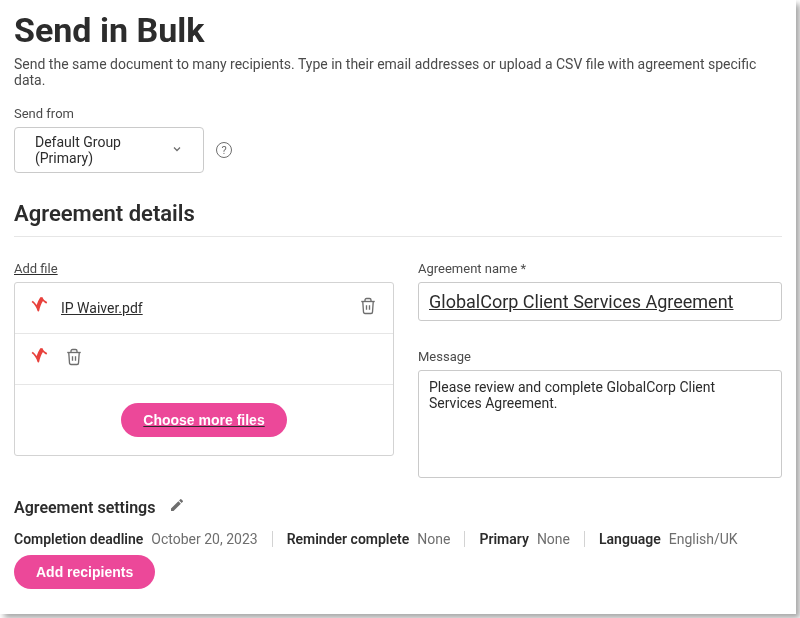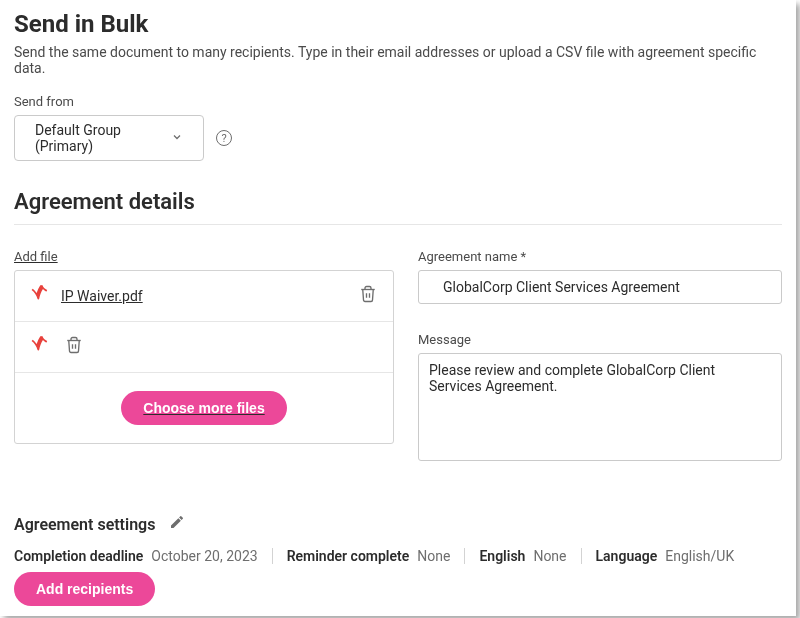--- a/index.html
+++ b/index.html
@@ -12,21 +12,21 @@
       position: relative;
     }
     .page {
       padding: 10px 14px;
       width: 796px;
       min-height: 614px;
       box-shadow: 4px 4px 6px rgba(0,0,0,0.35);
       background: #fff;
     }
     h1.page-title {
-      font-size: 24px;
+      font-size: 34px;
       font-weight: 700;
       color: #2c2c2c;
       margin-bottom: 6px;
     }
     .page-subtitle {
       font-size: 14px;
       color: #4b4b4b;
       margin-bottom: 18px;
     }
     .field-label {
@@ -124,42 +124,43 @@
       border-radius: 18px;
       padding: 9px 22px;
       font-size: 14px;
       font-weight: 600;
       cursor: pointer;
     }
     .text-input {
       width: 100%;
       border: 1px solid #cacaca;
       border-radius: 3px;
-      padding: 8px 24px;
-      font-size: 14px;
+      padding: 8px 10px;
+      font-size: 18px;
       color: #2c2c2c;
       font-family: inherit;
+      text-decoration: underline;
     }
     .textarea {
       width: 100%;
       border: 1px solid #cacaca;
       border-radius: 3px;
       padding: 8px 10px;
       font-size: 14px;
       color: #2c2c2c;
       font-family: inherit;
       height: 108px;
       resize: none;
     }
     .req-star { color: #4b4b4b; }
     .settings-header {
       display: flex;
       align-items: center;
       gap: 12px;
-      margin-top: 47px;
+      margin-top: 13px;
       margin-bottom: 12px;
     }
     .settings-header h3 {
       font-size: 16px;
       font-weight: 600;
       color: #2c2c2c;
     }
     .pencil-btn { color: #6e6e6e; cursor: pointer; padding:2px; }
     .settings-row {
       display: flex;
@@ -276,21 +277,21 @@
   <div class="settings-row">
     <div class="setting-pair">
       <span class="setting-label">Completion deadline</span>
       <span class="setting-value">October 20, 2023</span>
     </div>
     <div class="setting-pair sep">
       <span class="setting-label">Reminder complete</span>
       <span class="setting-value">None</span>
     </div>
     <div class="setting-pair sep">
-      <span class="setting-label">English</span>
+      <span class="setting-label">Primary</span>
       <span class="setting-value">None</span>
     </div>
     <div class="setting-pair sep">
       <span class="setting-label">Language</span>
       <span class="setting-value">English/UK</span>
     </div>
   </div>
 
   <button class="btn-primary">Add recipients</button>
 </div>

